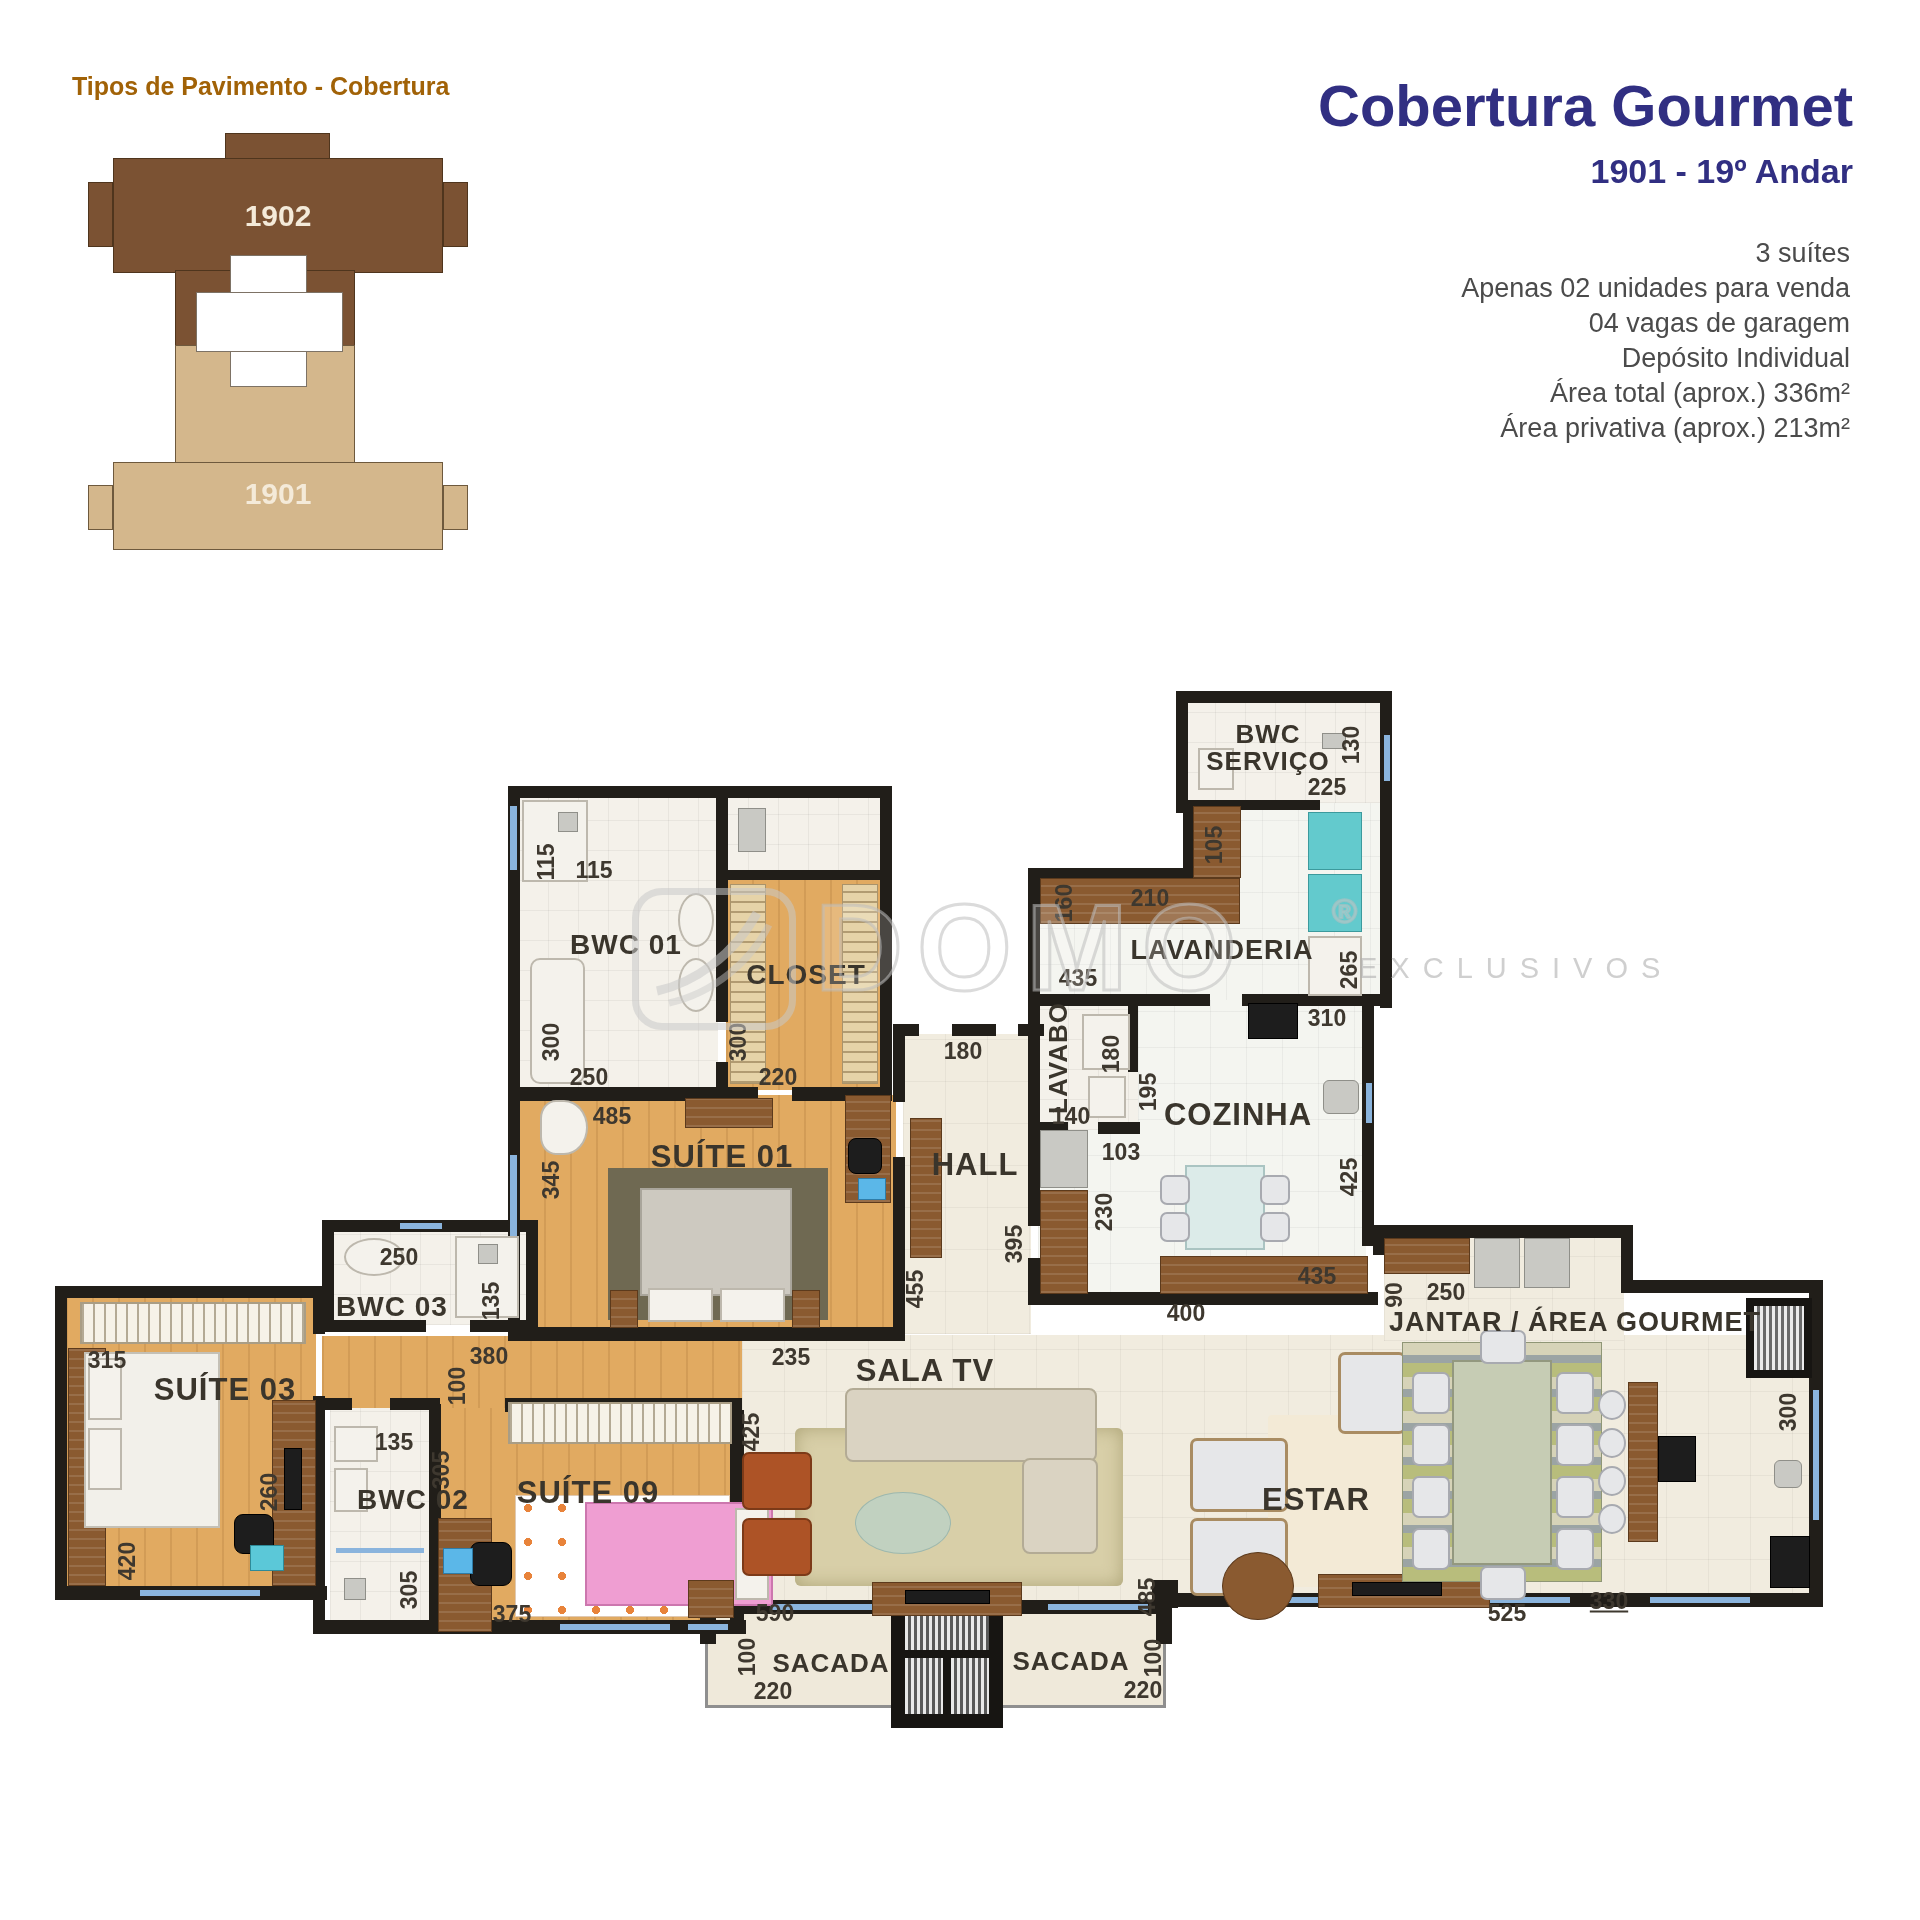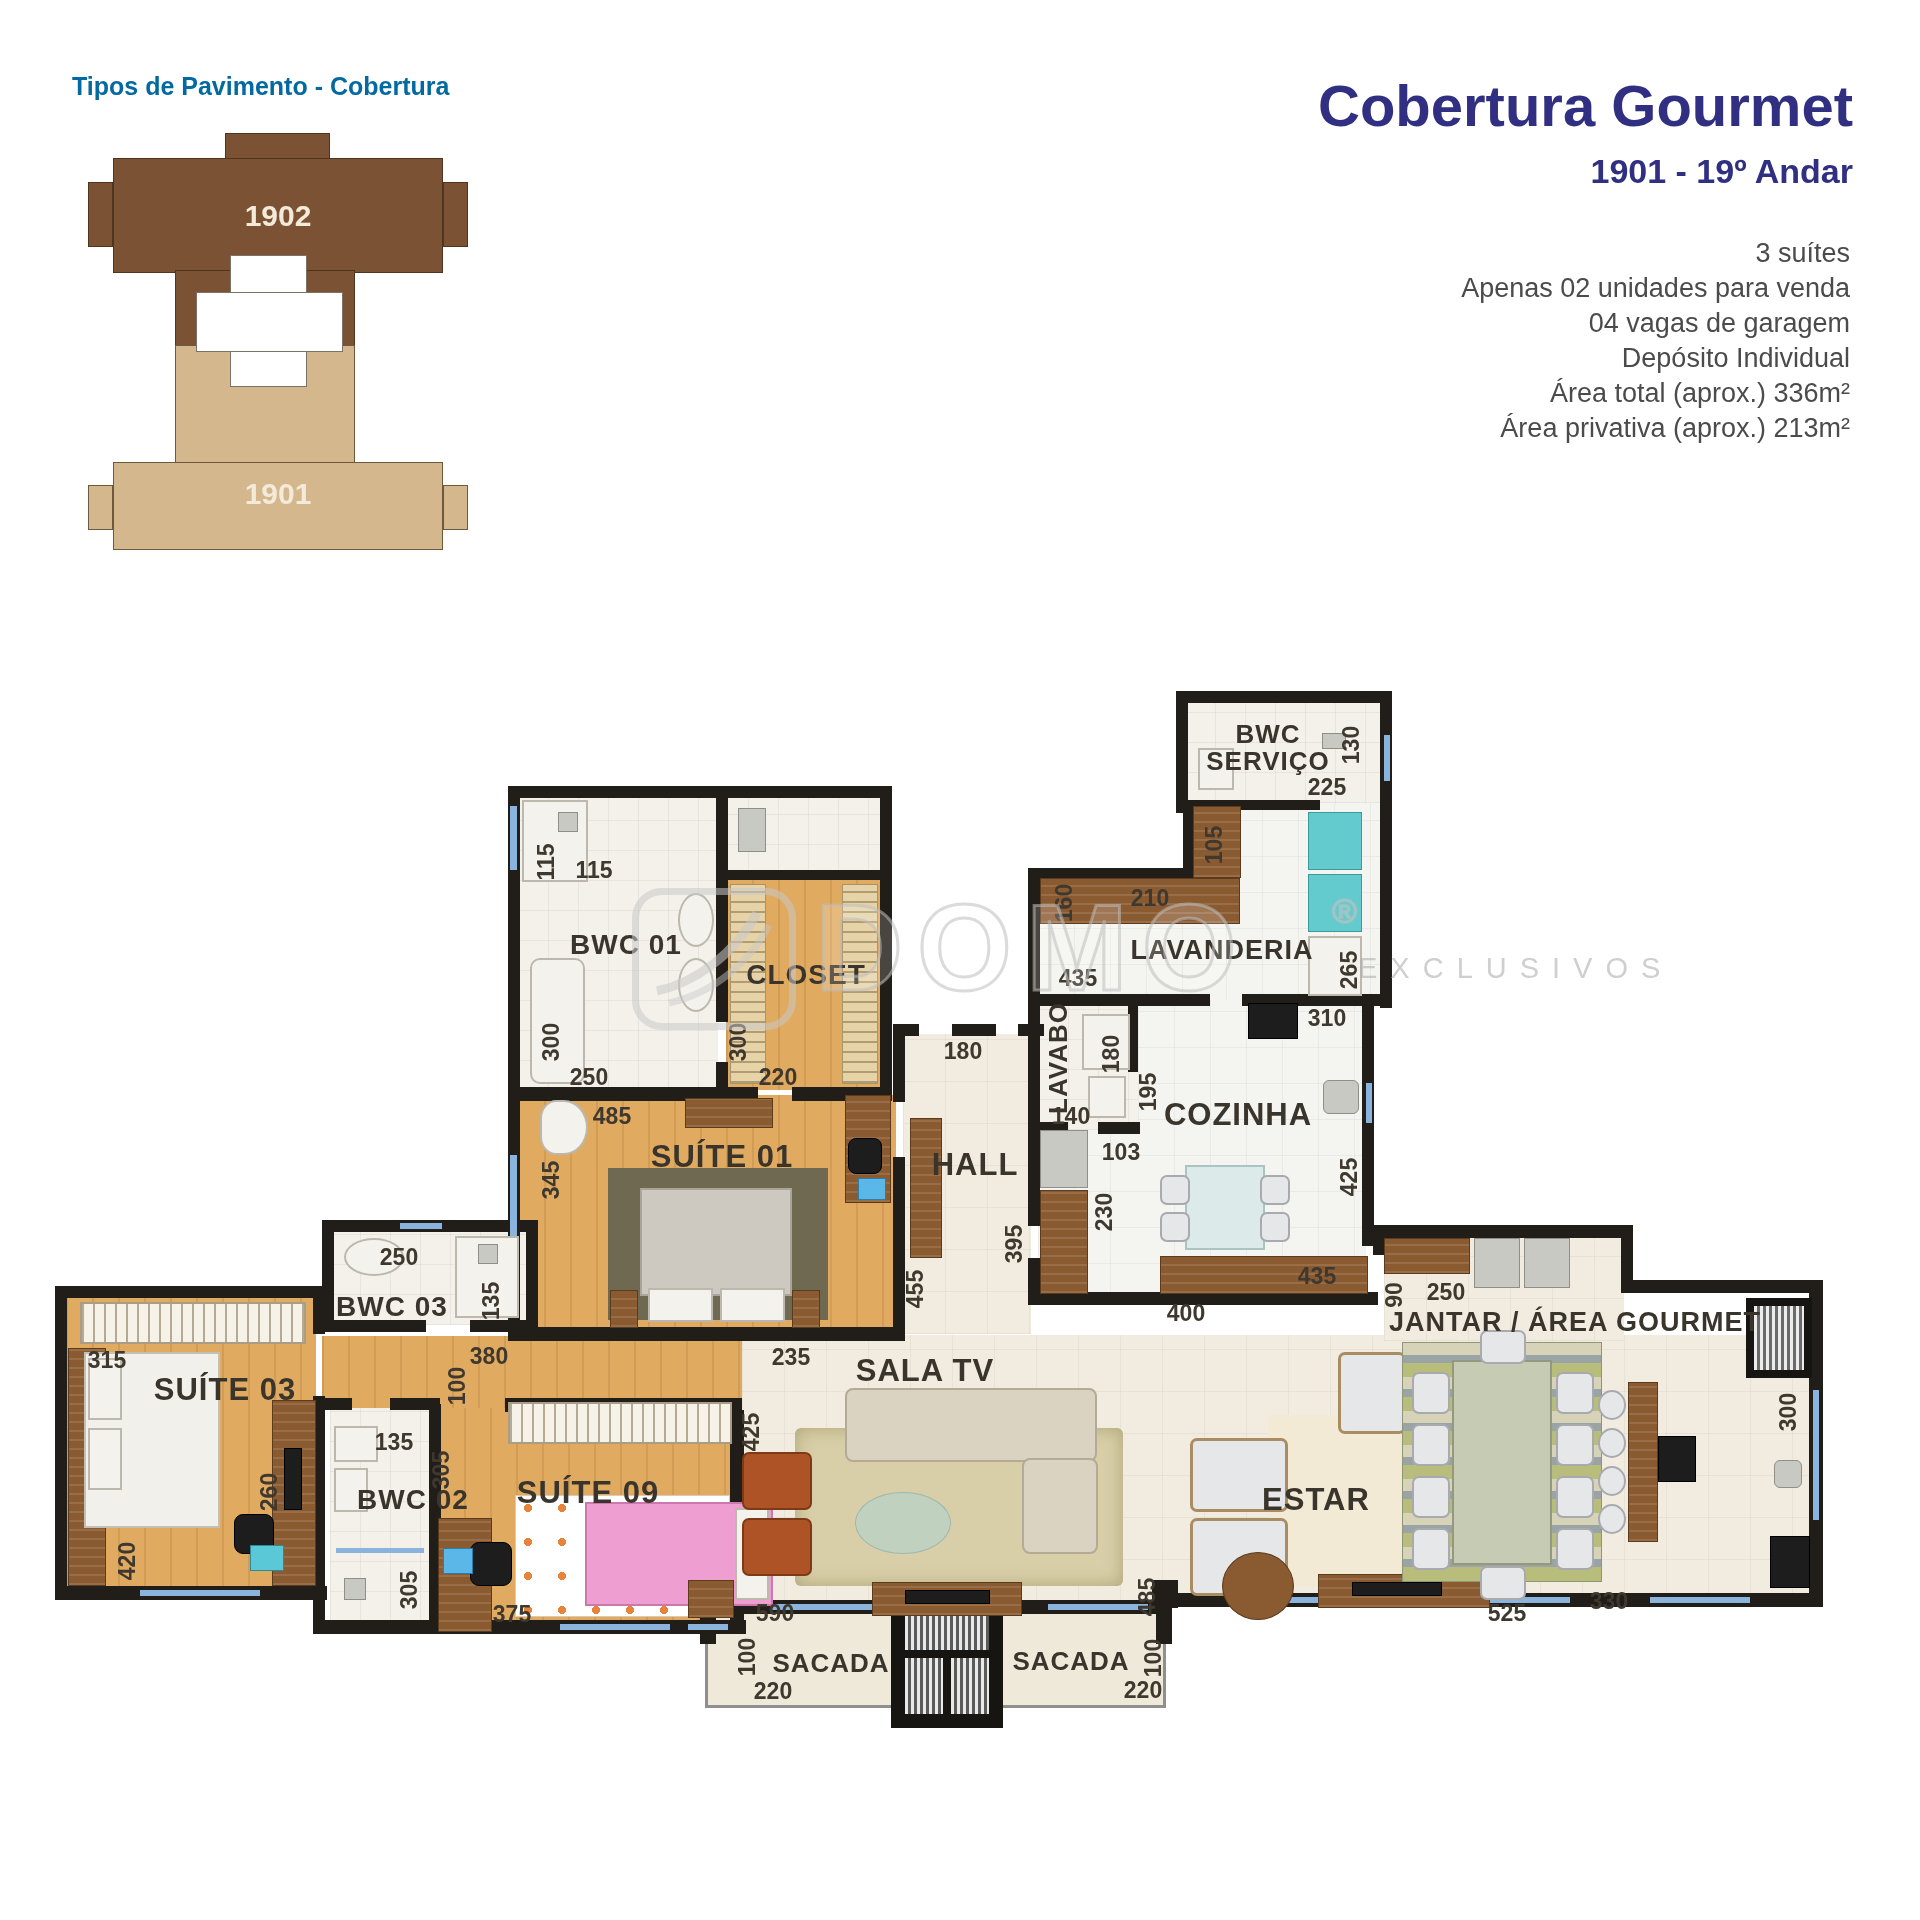--- a/index.html
+++ b/index.html
@@ -27,21 +27,21 @@
   .teal{background:#63cacd;border:1px solid #3c9a9d;}
   .chair{background:#e6e7e9;border:2px solid #a8aab0;border-radius:7px;}
   .wardrobe{background:#f6f2e8;background-image:repeating-linear-gradient(90deg,rgba(125,110,80,.55) 0 2px,rgba(0,0,0,0) 2px 11px);border:2px solid #a99d85;box-sizing:border-box;}
   .closetstrip{background:#e6d3a8;background-image:repeating-linear-gradient(0deg,rgba(125,100,60,.5) 0 2px,rgba(0,0,0,0) 2px 10px);border:1px solid #a9936b;box-sizing:border-box;}
   .hatch{background:repeating-linear-gradient(90deg,#e9e9e9 0 3px,#5a5a5a 3px 6px);}
   
   .hd-title{position:absolute;color:#312f82;font-weight:700;font-size:58px;letter-spacing:0px;right:67px;top:72px;}
   .hd-sub{position:absolute;color:#312f82;font-weight:700;font-size:34px;right:67px;top:152px;}
   .feat{position:absolute;right:70px;color:#4b4b4b;font-size:27px;white-space:nowrap;}
   
-  .lg-title{position:absolute;left:72px;top:72px;color:#0369a1;font-weight:700;font-size:25px;}
+  .lg-title{position:absolute;left:72px;top:72px;color:#a16207;font-weight:700;font-size:25px;}
   .bshape{position:absolute;border:1px solid rgba(55,38,18,.65);box-sizing:border-box;}
   .bdark{background:#7b5233;}
   .btan{background:#d4b78c;}
   .bwhite{background:#ffffff;border:1px solid rgba(55,38,18,.65);}
   .blabel{position:absolute;color:#f4ead9;font-weight:700;font-size:30px;transform:translate(-50%,-50%);}
   
   .wm-text{position:absolute;font-weight:700;color:rgba(255,255,255,.18);
     -webkit-text-stroke:3px rgba(190,190,190,.55);letter-spacing:14px;}
   .wm-sub{position:absolute;color:rgba(175,175,175,.6);letter-spacing:13px;font-size:29px;}
   .wm-reg{position:absolute;font-weight:700;color:rgba(255,255,255,.15);-webkit-text-stroke:2px rgba(190,190,190,.55);font-size:34px;}
@@ -357,21 +357,21 @@
 <span class="dim v" style="left:457px;top:1386px;">100</span>
 <span class="dim" style="left:394px;top:1442px;">135</span>
 <span class="dim v" style="left:441px;top:1470px;">305</span>
 <span class="dim v" style="left:409px;top:1590px;">305</span>
 <span class="dim" style="left:512px;top:1614px;">375</span>
 <span class="dim v" style="left:751px;top:1432px;">425</span>
 <span class="dim" style="left:775px;top:1613px;">590</span>
 <span class="dim v" style="left:1147px;top:1597px;">485</span>
 <span class="dim" style="left:1446px;top:1292px;">250</span>
 <span class="dim v" style="left:1788px;top:1412px;">300</span>
-<span class="dim" style="left:1609px;top:1601px;">330</span>
+<span class="dim" style="left:1609px;top:1601px;text-decoration:underline;">330</span>
 <span class="dim" style="left:1507px;top:1613px;">525</span>
 <span class="dim v" style="left:747px;top:1657px;">100</span>
 <span class="dim" style="left:773px;top:1691px;">220</span>
 <span class="dim v" style="left:1153px;top:1658px;">100</span>
 <span class="dim" style="left:1143px;top:1690px;">220</span>
 
 <div class="wm-logo" style="left:632px;top:888px;width:150px;height:128px;">
   <svg width="150" height="128" viewBox="0 0 150 128">
     <path d="M18 96 C55 88 95 60 118 18" stroke="rgba(200,200,200,.55)" stroke-width="9" fill="none"></path>
     <path d="M30 108 C75 98 112 66 130 30" stroke="rgba(200,200,200,.45)" stroke-width="7" fill="none"></path>

